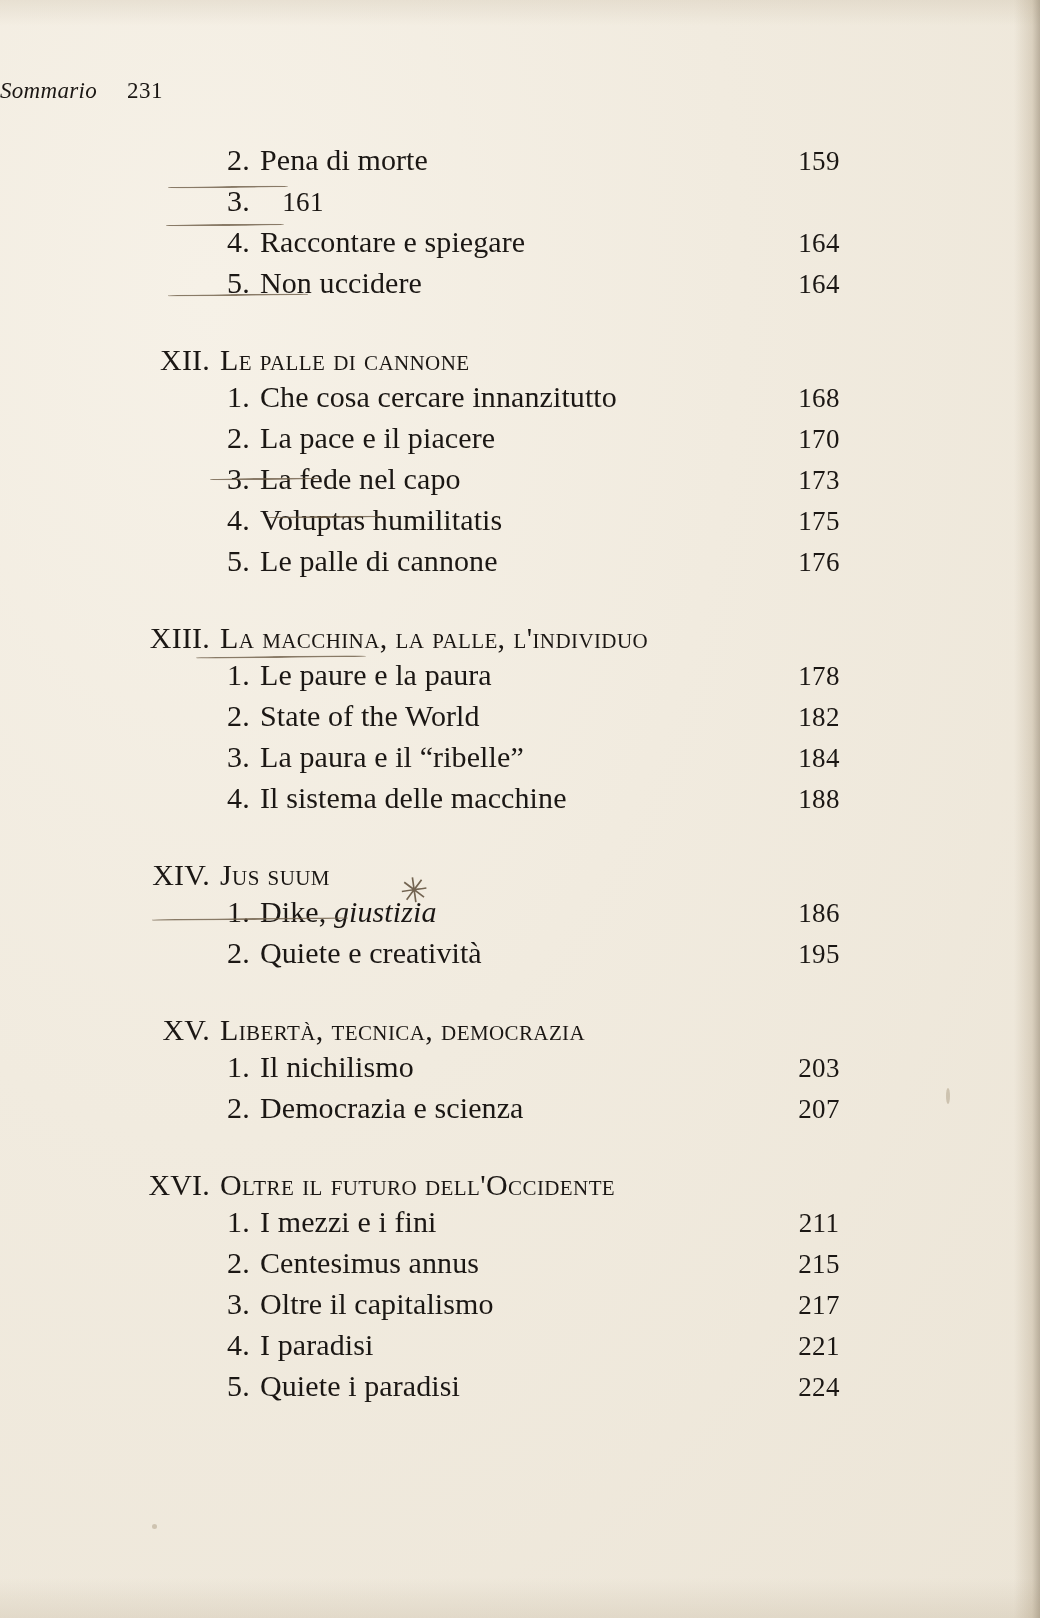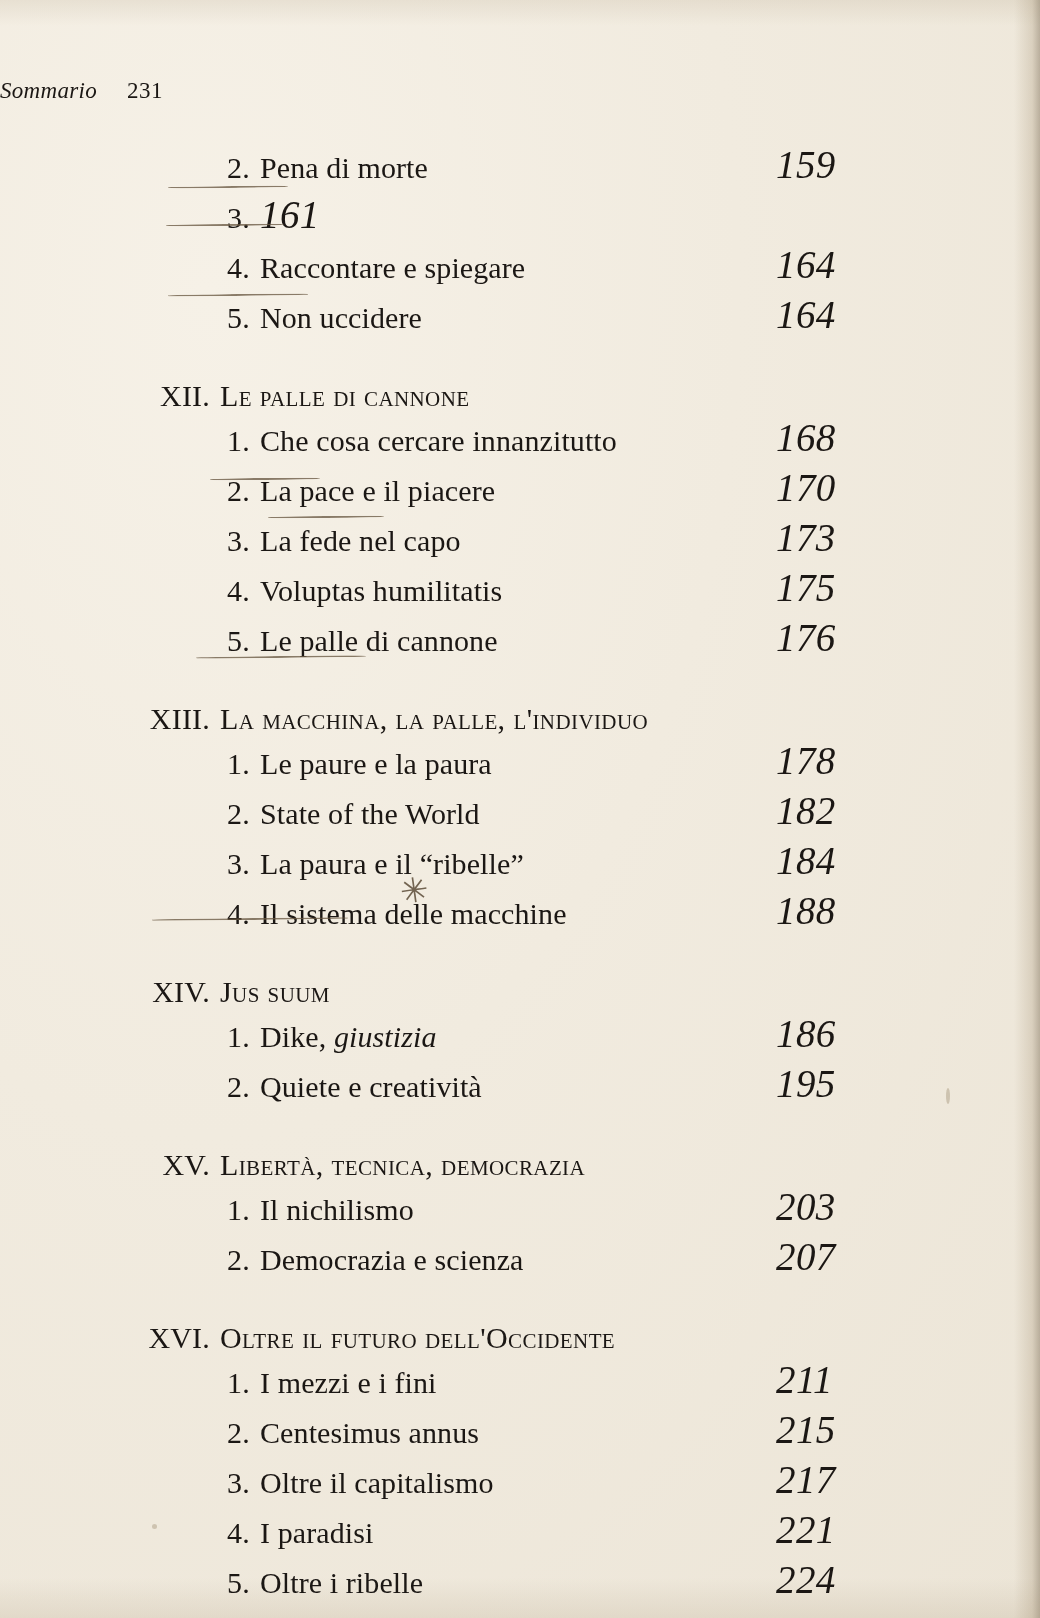--- a/index.html
+++ b/index.html
@@ -105,24 +105,23 @@
   }
   .label.smallcaps {
     font-variant: small-caps;
     letter-spacing: 0.4px;
   }
   .label .ital { font-style: italic; text-align: center; }
 
   .pageno {
     flex: 0 0 auto;
     width: 86px;
-    text-align: left;
-    font-size: 39px;
+    text-align: center;
+    font-size: 27px;
     letter-spacing: 0.4px;
-    font-style: italic;
   }
 
   
   .annot {
     position: absolute;
     pointer-events: none;
   }
   .underline {
     background: transparent;
     border-bottom: 2.2px solid #6b5a44;
@@ -299,21 +298,21 @@
         <span class="label">Oltre il capitalismo</span>
         <span class="pageno">217</span>
       </div>
       <div class="row">
         <span class="num item-num">4.</span>
         <span class="label">I paradisi</span>
         <span class="pageno">221</span>
       </div>
       <div class="row">
         <span class="num item-num">5.</span>
-        <span class="label">Oltre i ribelle</span>
+        <span class="label">Quiete i paradisi</span>
         <span class="pageno">224</span>
       </div>
     </div>
 
   </div>
 
   <div class="annot underline" style="left:168px; top:186px; width:120px;"></div>
   <div class="annot underline" style="left:166px; top:224px; width:118px;"></div>
   <div class="annot underline" style="left:168px; top:294px; width:140px;"></div>
   <div class="annot underline" style="left:210px; top:478px; width:110px;"></div>

